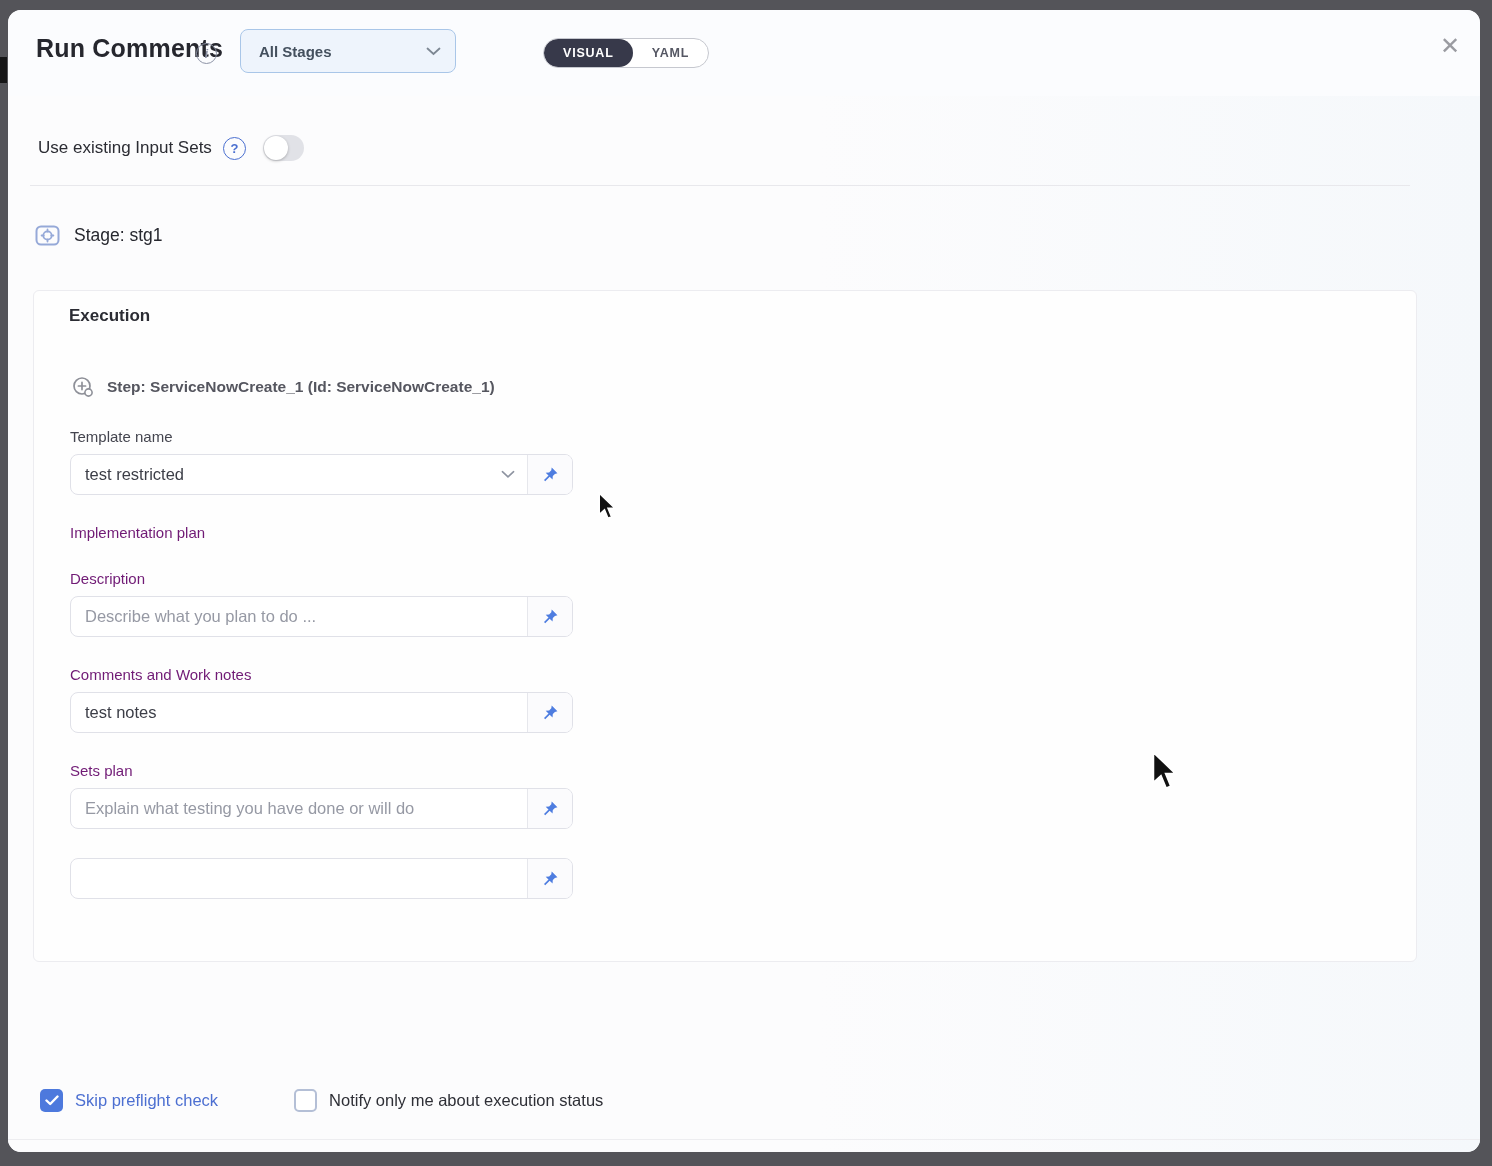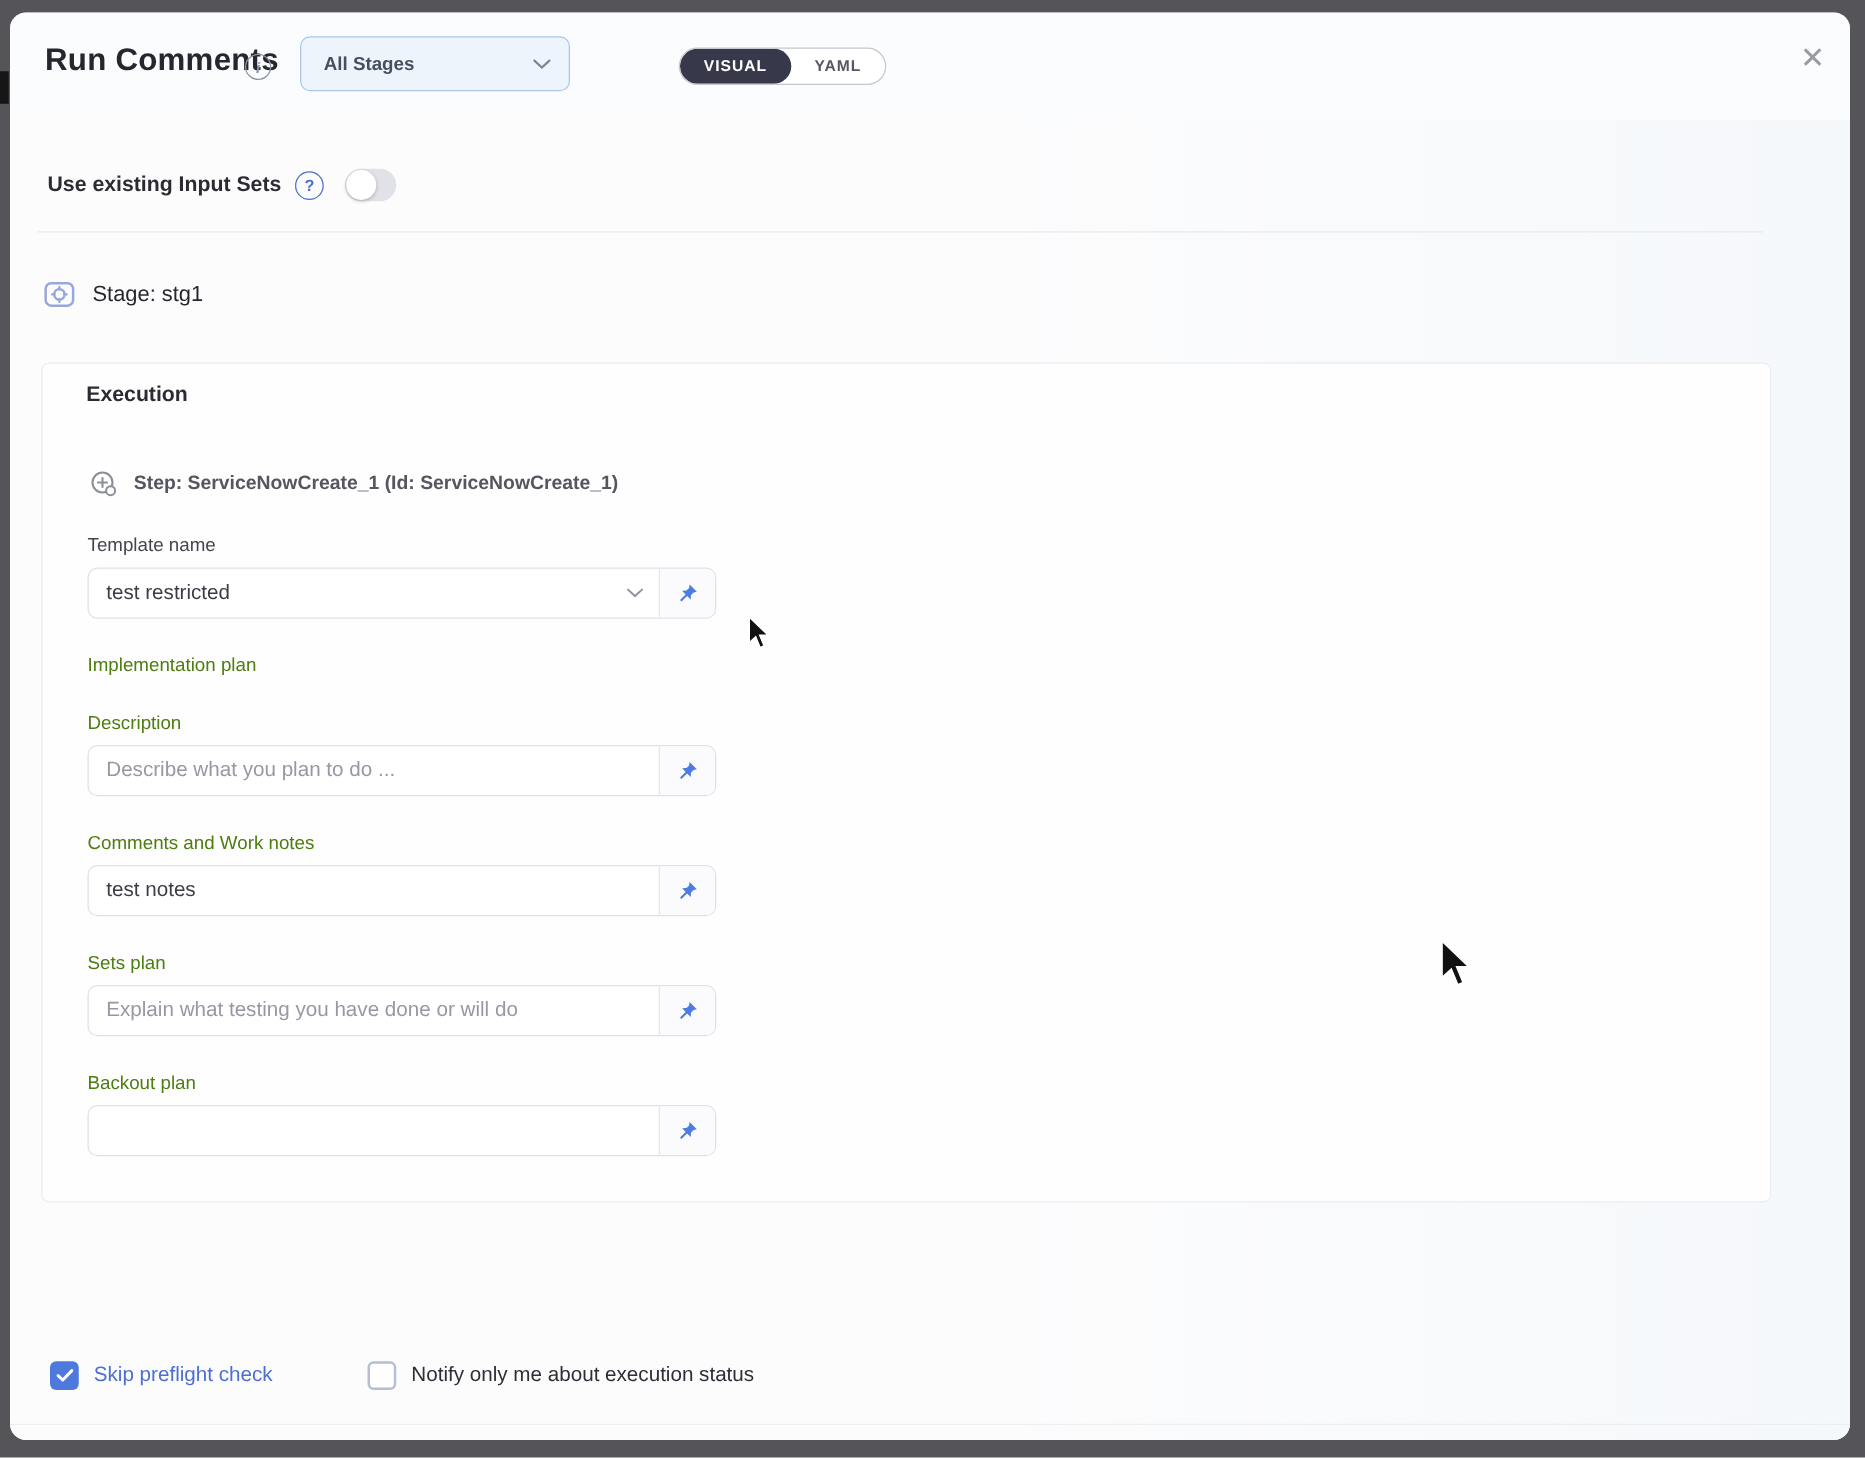--- a/index.html
+++ b/index.html
@@ -32,38 +32,38 @@
     background:#fff;display:flex;align-items:stretch;overflow:hidden;
   }
   .seg{display:flex;align-items:center;padding:0 19px;font-size:12.5px;font-weight:bold;letter-spacing:.8px;color:#555763;cursor:pointer;}
   .seg.selected{background:#37394a;color:#fff;border-radius:999px;}
   .close{position:absolute;left:1424px;top:18px;width:36px;height:36px;display:flex;align-items:center;justify-content:center;
     color:#9a9ba1;font-size:24px;cursor:pointer;}
   
   .body{position:absolute;left:0;top:86px;right:0;bottom:0;
     background:linear-gradient(90deg,#fcfcfd 0%,#fcfcfd 55%,#f5f8fb 100%);}
   .inputsets-row{position:absolute;left:30px;top:39px;display:flex;align-items:center;gap:11px;}
-  .inputsets-label{font-size:17px;font-weight:bold;color:#2b2c33;text-align:right;}
+  .inputsets-label{font-size:17px;font-weight:normal;color:#2b2c33;text-align:right;}
   .help-icon{width:21px;height:21px;border:1.7px solid #4a6fd0;border-radius:50%;color:#4a6fd0;
     font-size:13px;font-weight:bold;display:flex;align-items:center;justify-content:center;}
   .toggle{width:41px;height:26px;border-radius:999px;background:#e1e2e7;position:relative;margin-left:6px;cursor:pointer;}
   .toggle .knob{position:absolute;left:1px;top:1px;width:24px;height:24px;border-radius:50%;background:#fff;
     box-shadow:0 1px 3px rgba(0,0,0,.25);}
   .divider1{position:absolute;left:22px;top:89px;width:1380px;height:0;border-top:1px solid #e8e8ec;}
   .stage-row{position:absolute;left:26px;top:126px;display:flex;align-items:center;gap:13px;}
   .stage-label{font-size:17.5px;font-weight:normal;color:#26272e;}
   
   .card{position:absolute;left:25px;top:194px;width:1384px;height:672px;box-sizing:border-box;
     background:#fefefe;border:1px solid #ececf0;border-radius:6px;overflow:hidden;}
   .exec-title{position:absolute;left:35px;top:15px;font-size:17px;font-weight:bold;color:#2b2c33;}
   .step-row{position:absolute;left:37px;top:84px;display:flex;align-items:center;gap:12px;}
   .step-label{font-size:15.5px;font-weight:bold;color:#55565f;}
   .fields{position:absolute;left:36px;top:137px;width:503px;}
   .field-group{margin-bottom:29px;}
-  .field-label{font-size:15px;color:#4d7c0f;margin-bottom:9px;}
+  .field-label{font-size:15px;color:#701a75;margin-bottom:9px;}
   .field-label.strong{color:#44454f;}
   .input-row{height:41px;box-sizing:border-box;border:1px solid #e0e1e8;border-radius:8px;background:#fff;
     display:flex;align-items:center;overflow:hidden;cursor:text;}
   .input-text{flex:1;padding-left:14px;font-size:16.5px;color:#3c3e47;white-space:nowrap;overflow:hidden;}
   .input-text.placeholder{color:#9699a4;}
   .chev{padding:0 12px;display:flex;align-items:center;}
   .pinbox{width:44px;align-self:stretch;border-left:1px solid #e6e7ec;background:#fbfbfd;
     display:flex;align-items:center;justify-content:center;cursor:pointer;}
   
   .checkbox-row{position:absolute;left:32px;top:993px;display:flex;align-items:center;}
@@ -185,21 +185,20 @@
             <div class="input-row">
               <div class="input-text placeholder">Explain what testing you have done or will do</div>
               <span class="pinbox">
                 <svg width="19" height="19" viewBox="0 0 24 24">
                   <path d="M13.5 3.2 L20.8 10.5 L17.6 11.3 L14.9 14 L14.6 18.4 L11 14.8 L5.3 20.5 L3.8 19 L9.5 13.3 L5.9 9.7 L10.3 9.4 L13 6.7 Z" fill="#4e7de0"></path>
                 </svg>
               </span>
             </div>
           </div>
           <div class="field-group">
-            <div class="field-label">Backout plan</div>
             <div class="input-row">
               <div class="input-text placeholder"></div>
               <span class="pinbox">
                 <svg width="19" height="19" viewBox="0 0 24 24">
                   <path d="M13.5 3.2 L20.8 10.5 L17.6 11.3 L14.9 14 L14.6 18.4 L11 14.8 L5.3 20.5 L3.8 19 L9.5 13.3 L5.9 9.7 L10.3 9.4 L13 6.7 Z" fill="#4e7de0"></path>
                 </svg>
               </span>
             </div>
           </div>
         </div>

